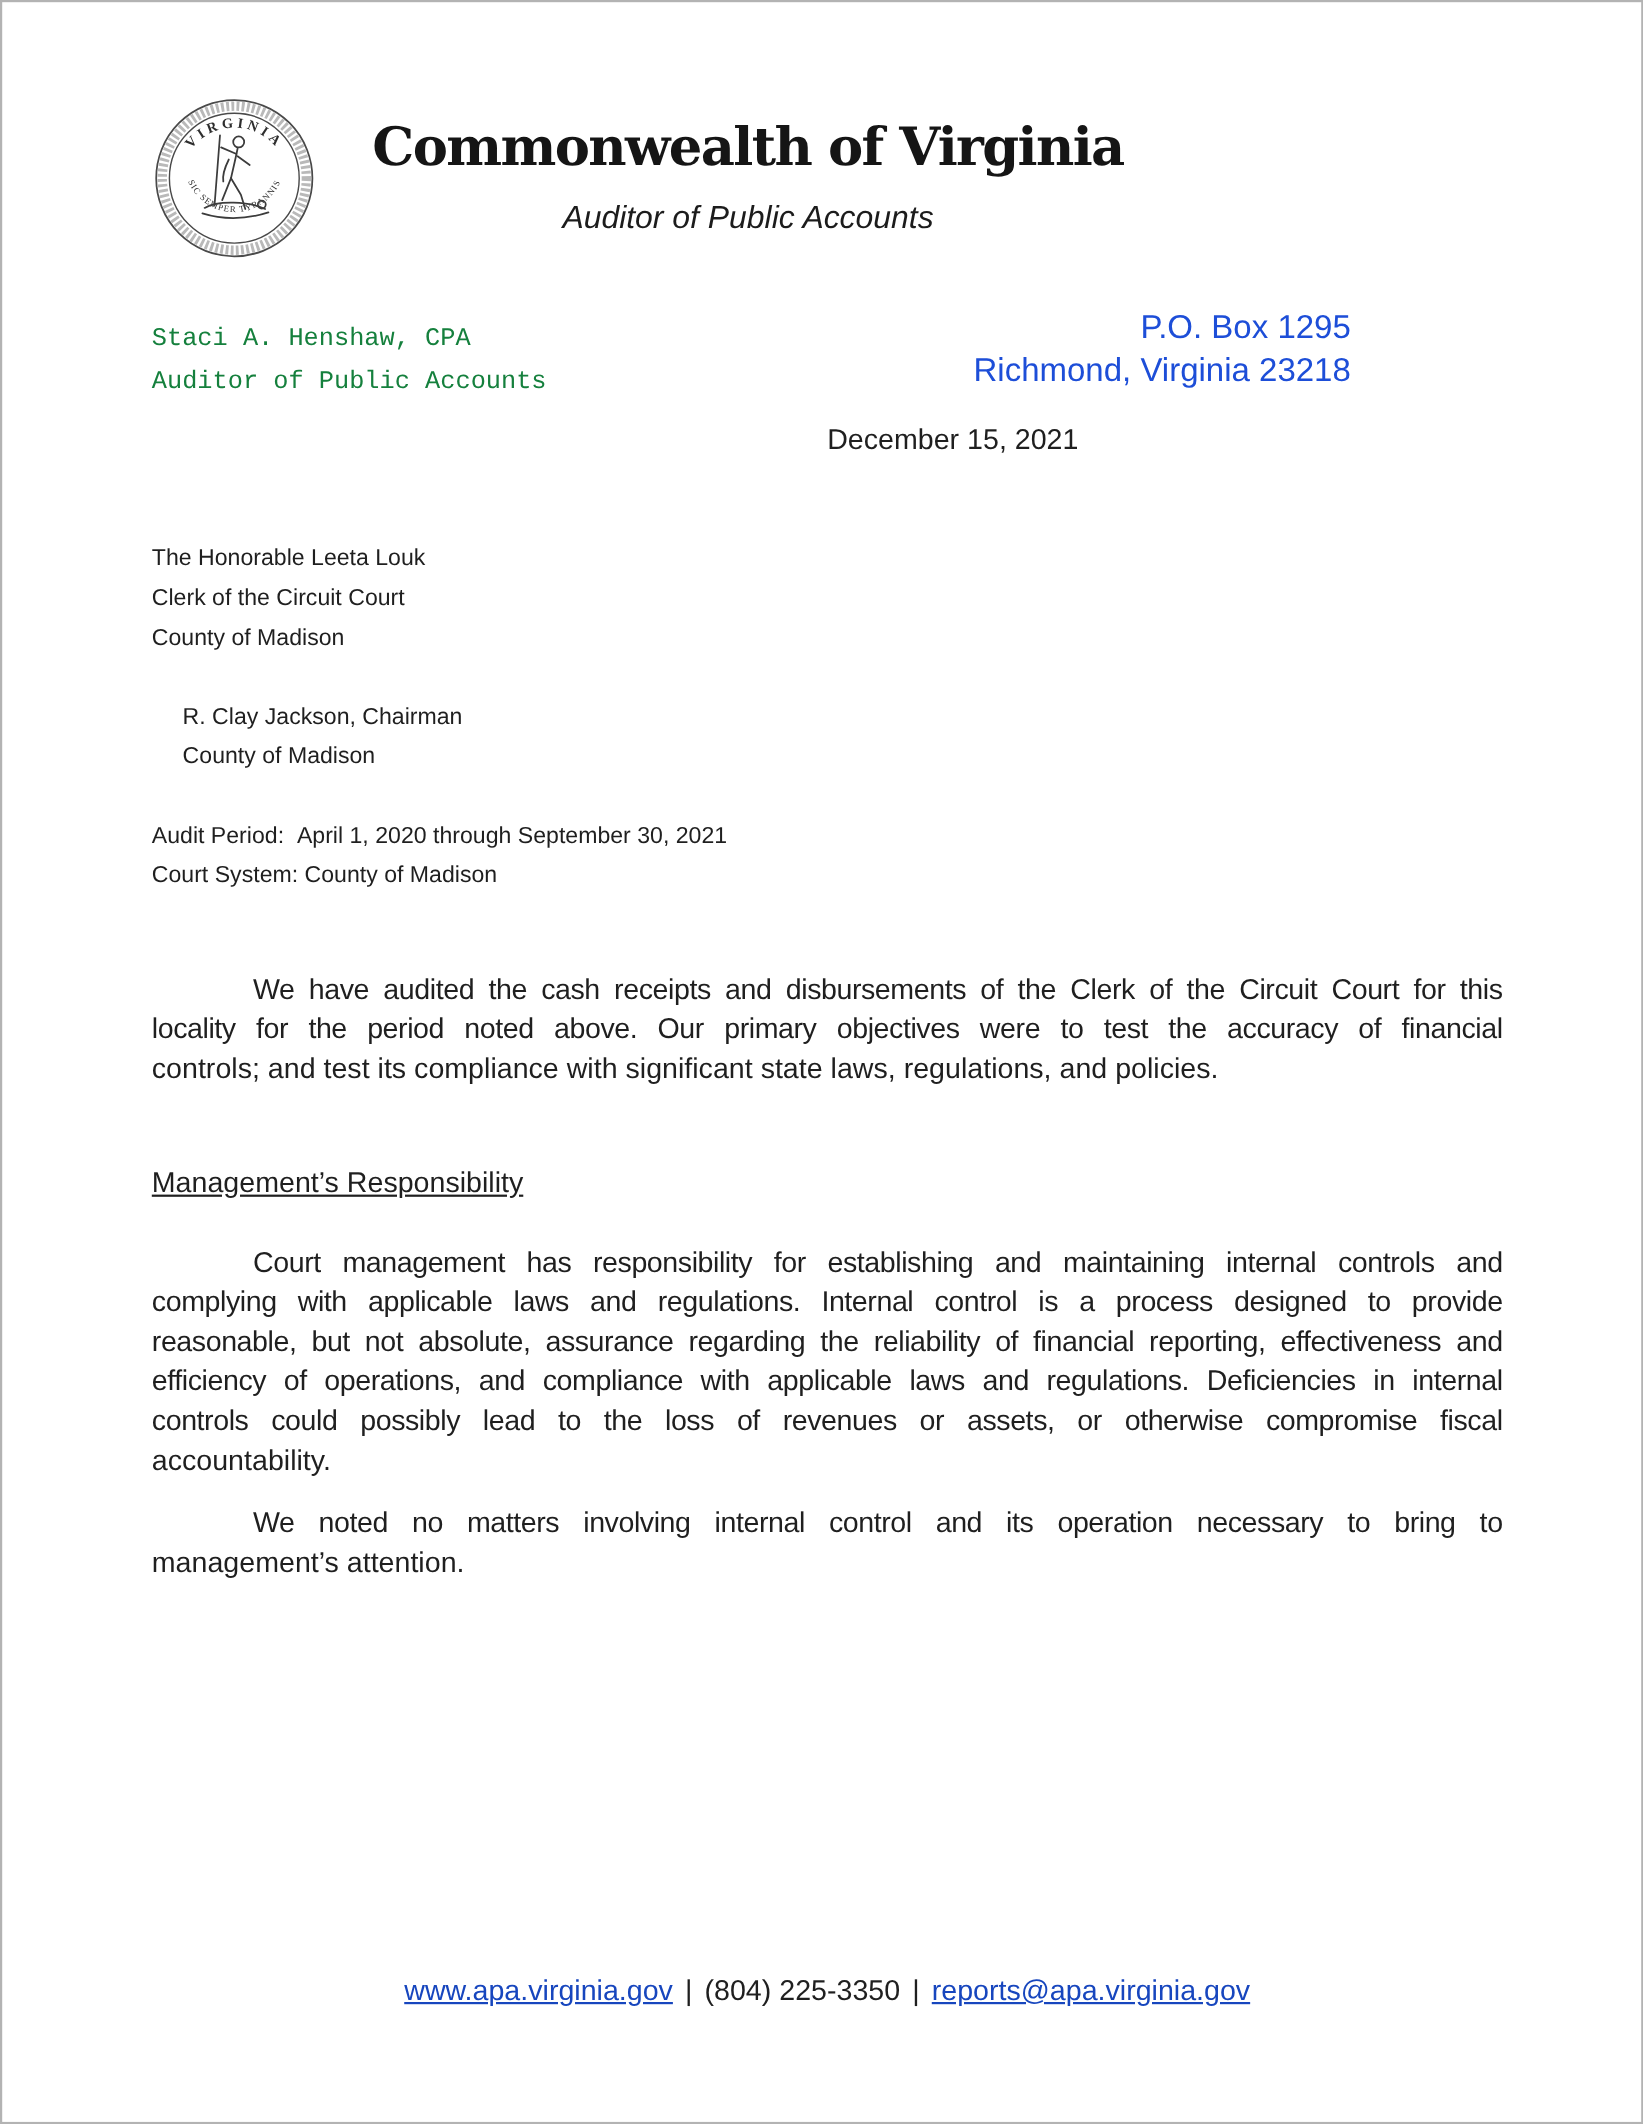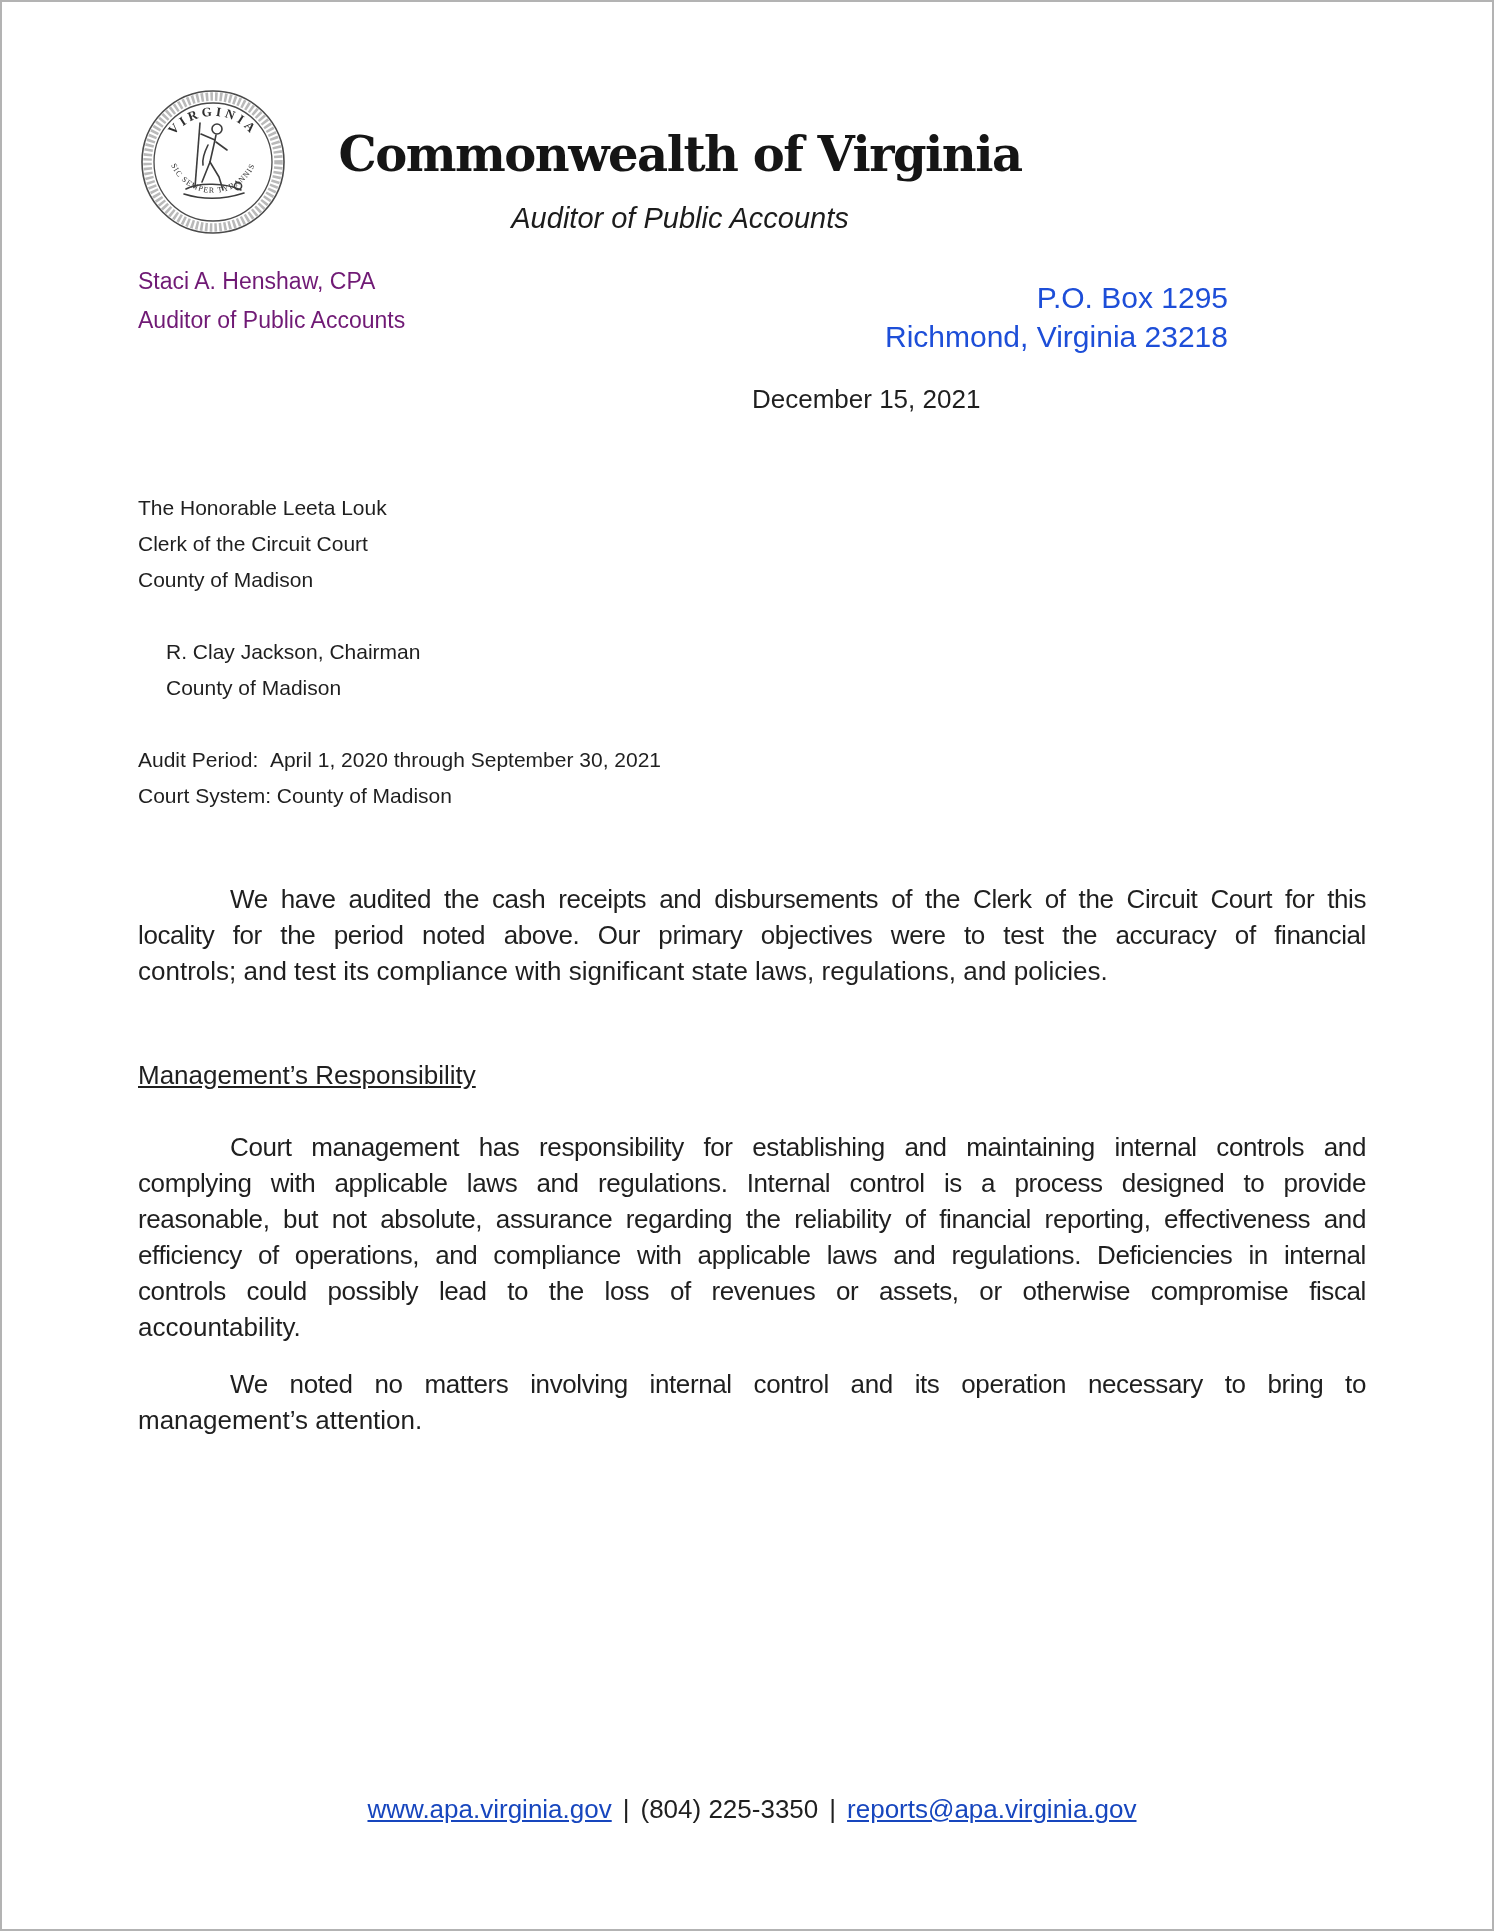--- a/index.html
+++ b/index.html
@@ -30,36 +30,36 @@
     top: 104px;
     text-align: center;
   }
   .title {
     font-family: "DejaVu Serif", serif;
     font-weight: 700;
     font-size: 48px;
     line-height: 56px;
     letter-spacing: -1.5px;
     color: #151515;
-    margin-top: 20px;
   }
   .subtitle {
     margin-top: 16px;
     font-style: italic;
     font-size: 29px;
     line-height: 40px;
     color: #1c1c1c;
   }
   .hdr-left {
     position: absolute;
     left: 136px;
-    top: 260px;
+    top: 287px;
     font-size: 23px;
     line-height: 39px;
-    color: #701a75;
+    color: #15803d;
+    font-family: Liberation Mono, monospace;
   }
   .hdr-right {
     position: absolute;
     right: 264px;
     top: 276px;
     font-size: 30px;
     line-height: 39px;
     text-align: right;
     color: #1d4ed8;
   }

